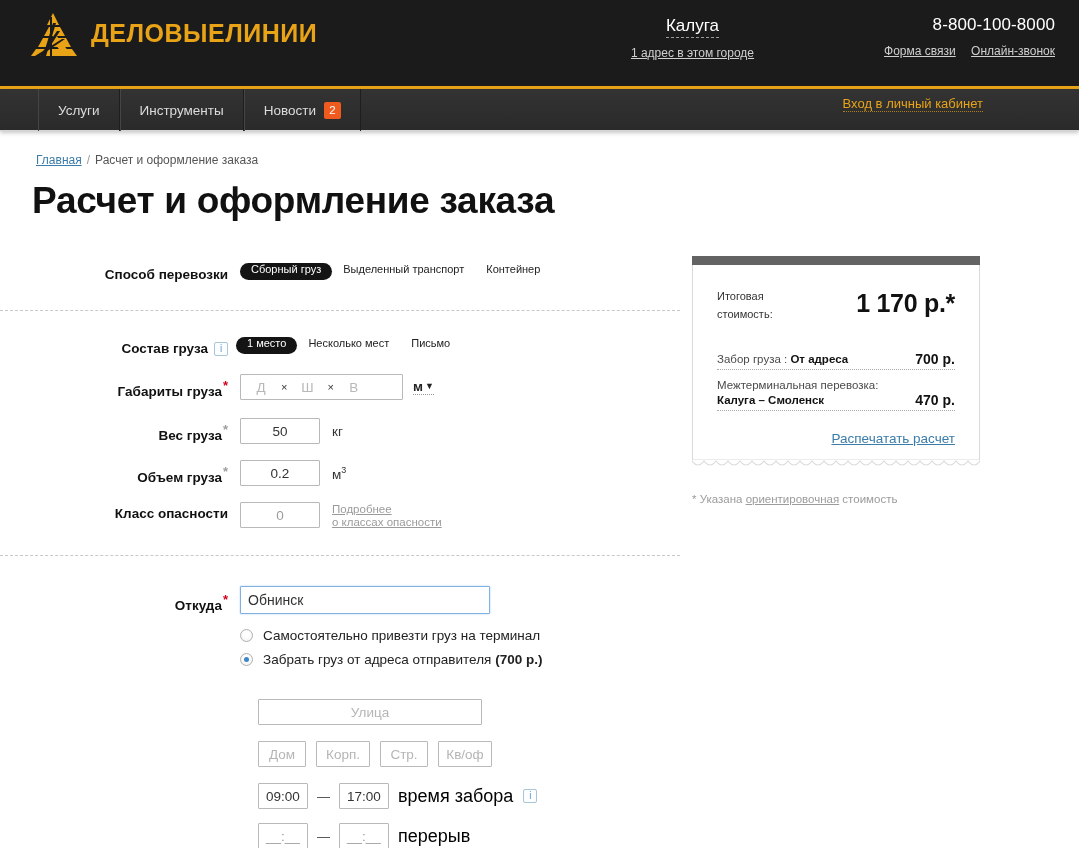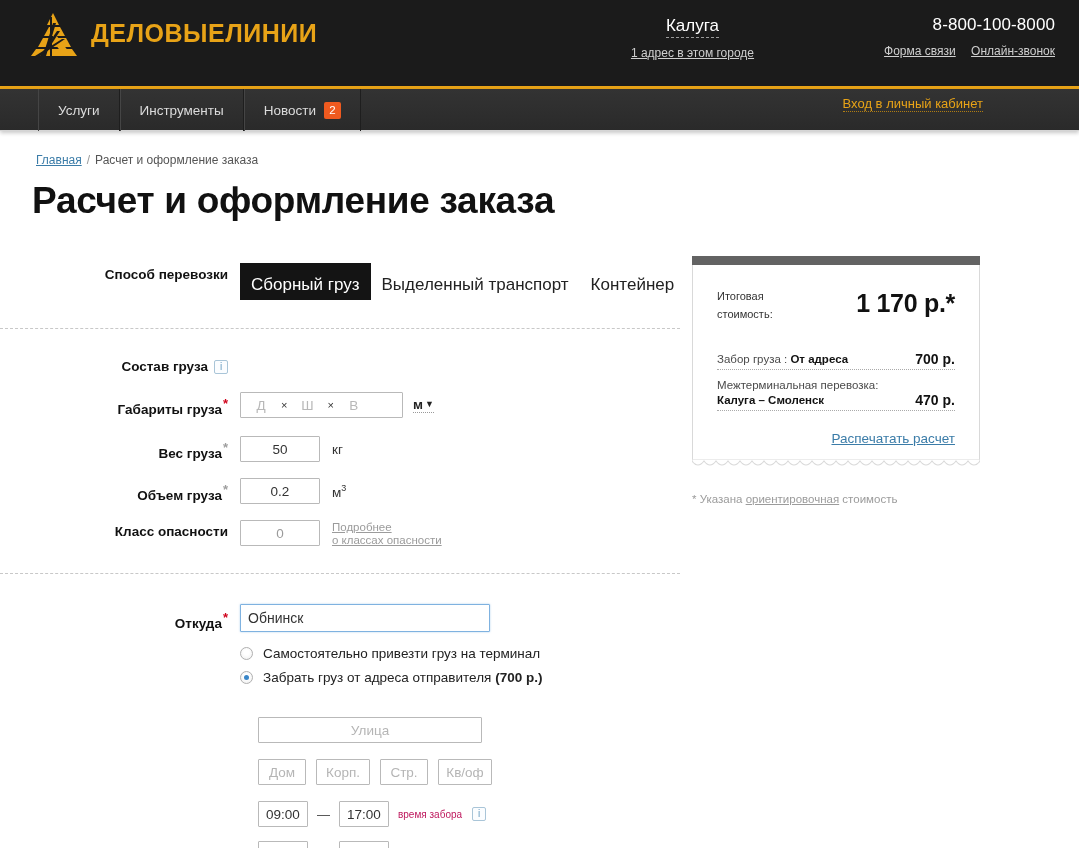--- a/index.html
+++ b/index.html
@@ -176,23 +176,23 @@
   .hr-dotted {
     border: 0;
     border-top: 1px dashed #c8c8c8;
     margin: 0;
     height: 0;
   }
 
   
   .pills { display: flex; align-items: center; gap: 0; }
   .pill {
-    font-size: 17px;
-    padding: 12px 11px 5px;
-    border-radius: 0;
+    font-size: 11px;
+    padding: 0 11px 5px;
+    border-radius: 12px;
     color: #222;
     cursor: pointer;
     white-space: nowrap;
   }
   .pill.active {
     background: #141414;
     color: #ffffff;
   }
 
   .info-i {
@@ -315,21 +315,21 @@
     width: 224px; height: 26px;
     text-align: left; padding: 0 8px;
   }
   .addr-small { width: 48px; }
   .addr-small.w2 { width: 54px; }
   .time-in { width: 50px; }
 
   .sub-block { margin-left: 18px; margin-top: 32px; }
   .subrow { display: flex; align-items: center; gap: 9px; margin-top: 13px; }
   .dash { color: #444; font-size: 13px; }
-  .cap { font-size: 10px; color: #be185d; }
+  .cap { font-size: 18px; color: #000000; }
 
   
   .price-panel {
     position: absolute;
     left: 692px; top: 256px;
     width: 288px;
   }
   .price-topbar {
     height: 9px;
     background: #636363;
@@ -467,20 +467,25 @@
       <span class="pill">Контейнер</span>
     </div>
   </div>
 
   <hr class="hr-dotted" style="margin-top:28px;">
 
   <div class="row" style="padding-top:26px;">
     <div class="lbl">
       <span>Состав груза</span><i class="info-i">i</i>
     </div>
+    <div class="ctl pills" style="margin-left:8px;">
+      <span class="pill active">1 место</span>
+      <span class="pill">Несколько мест</span>
+      <span class="pill">Письмо</span>
+    </div>
   </div>
 
   <div class="row" style="padding-top:18px;">
     <div class="lbl">
       <span>Габариты груза</span><span class="req">*</span>
     </div>
     <div class="ctl" style="display:flex;align-items:center;">
       <div class="dims">
         <input placeholder="Д" style="">
         <span class="x">×</span>

